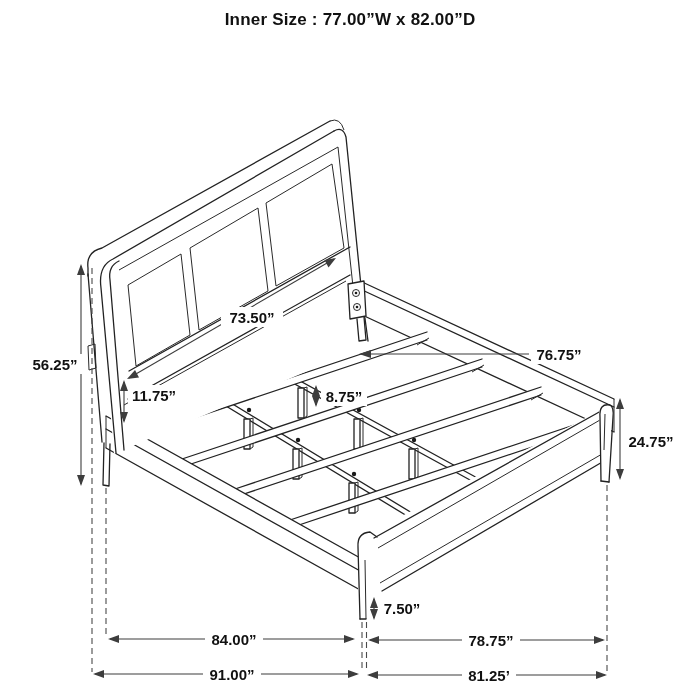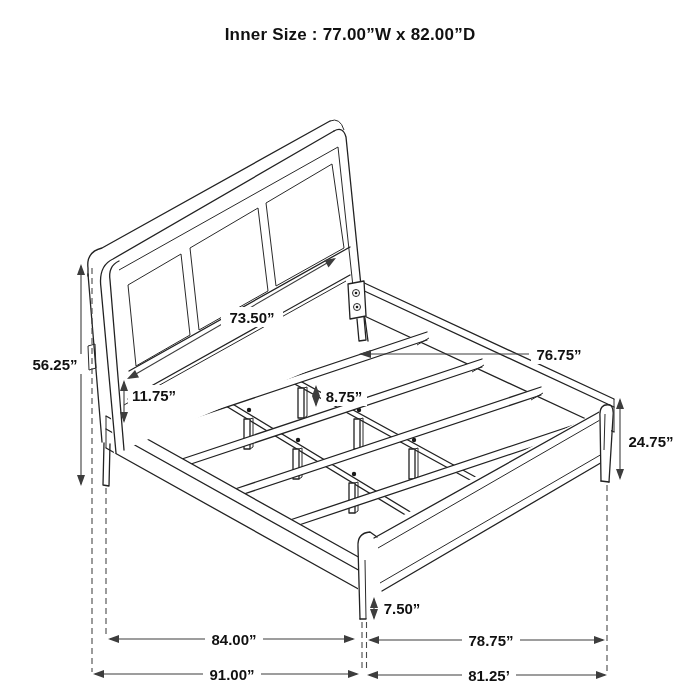--- a/index.html
+++ b/index.html
@@ -1,19 +1,19 @@
 <!DOCTYPE html>
 <html><head>
 <meta charset="utf-8">
 <style>
   html,body{margin:0;padding:0;background:#fff;}
   .page{position:relative;width:700px;height:700px;background:#ffffff;overflow:hidden;
         font-family:"Liberation Sans", sans-serif;}
   .title{position:absolute;left:0;top:10px;width:700px;text-align:center;
-         font-size:17px;font-weight:bold;color:#111;letter-spacing:.2px;margin-top:15px;}
+         font-size:17px;font-weight:bold;color:#111;letter-spacing:.2px;}
   svg{position:absolute;left:0;top:0;}
   .draw{stroke:#222;stroke-width:1.3;fill:none;stroke-linecap:round;stroke-linejoin:round;}
   .thin{stroke:#2a2a2a;stroke-width:1;fill:none;}
   .wfill{fill:#ffffff;stroke:none;}
   .wfills{fill:#ffffff;stroke:#222;stroke-width:1.3;stroke-linejoin:round;}
   .dim{stroke:#3d3d3d;stroke-width:1.1;fill:none;}
   .dimhead{fill:#3d3d3d;stroke:none;}
   .dash{stroke:#4a4a4a;stroke-width:1.1;fill:none;stroke-dasharray:6 4;}
   .lbl{font-family:"Liberation Sans", sans-serif;font-size:15px;font-weight:bold;fill:#111;}
   .lblbg{fill:#ffffff;}

